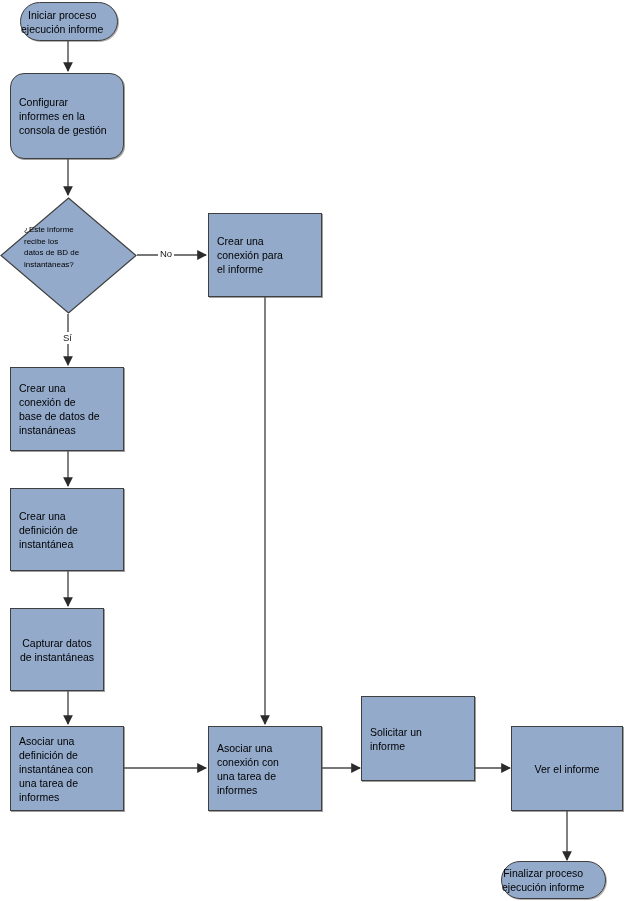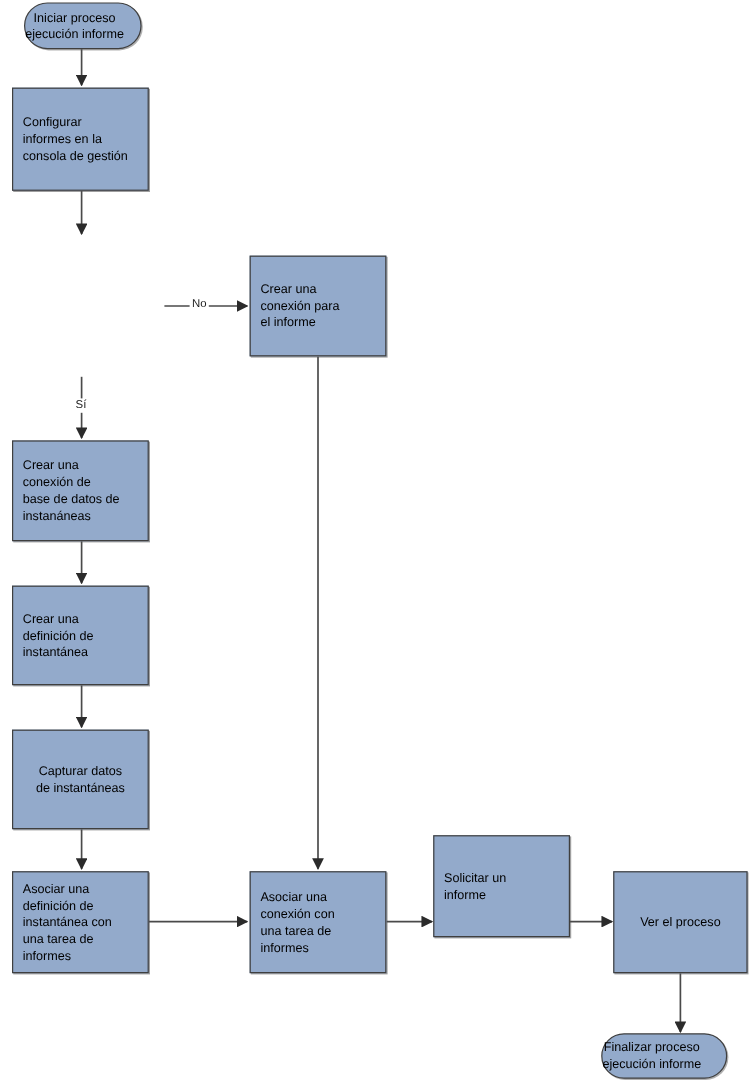--- a/index.html
+++ b/index.html
@@ -114,47 +114,56 @@
       <path d="M 475 768 L 510 768"></path>
       <path d="M 567 811 L 567 860"></path>
     </g>
   </svg>
 
   <div class="terminator" style="left:20px; top:2px; width:98px; height:39px;">
     <span class="txt">Iniciar proceso
 ejecución informe</span>
   </div>
 
-  <div class="node" style="left:10px; top:73px; width:114px; height:86px;">
+  <div class="node" style="left:10px; top:73px; width:114px; height:86px;border-radius:14px;">
     <span class="txt">Configurar
 informes en la
 consola de gestión</span>
   </div>
 
+  <div class="decision" style="left:0px; top:197px; width:137px; height:117px;">
+    <svg width="137" height="117" viewBox="0 0 137 117">
+      <polygon points="68.5,1 136,58.5 68.5,116 1,58.5" fill="#93aacb" stroke="#3f3f3f" stroke-width="1.2"></polygon>
+    </svg>
+    <div class="dtxt">¿Este informe
+recibe los
+datos de BD de
+instantáneas?</div>
+  </div>
 
   <div class="node" style="left:208px; top:213px; width:114px; height:84px;">
     <span class="txt">Crear una
 conexión para
 el informe</span>
   </div>
 
   <div class="node" style="left:10px; top:367px; width:114px; height:84px;">
     <span class="txt">Crear una
 conexión de
 base de datos de
 instanáneas</span>
   </div>
 
   <div class="node" style="left:10px; top:488px; width:114px; height:83px;">
     <span class="txt">Crear una
 definición de
 instantánea</span>
   </div>
 
-  <div class="node center" style="left:10px; top:608px; width:114px; height:83px;">
+  <div class="node center" style="left:10px; top:608px; width:94px; height:83px;">
     <span class="txt">Capturar datos
 de instantáneas</span>
   </div>
 
   <div class="node" style="left:10px; top:726px; width:114px; height:85px;">
     <span class="txt">Asociar una
 definición de
 instantánea con
 una tarea de
 informes</span>
@@ -166,21 +175,21 @@
 una tarea de
 informes</span>
   </div>
 
   <div class="node" style="left:361px; top:696px; width:114px; height:85px;">
     <span class="txt">Solicitar un
 informe</span>
   </div>
 
   <div class="node center" style="left:511px; top:726px; width:112px; height:85px;">
-    <span class="txt">Ver el proceso</span>
+    <span class="txt">Ver el informe</span>
   </div>
 
   <div class="terminator" style="left:501px; top:861px; width:105px; height:38px;">
     <span class="txt">Finalizar proceso
 ejecución informe</span>
   </div>
 
   <div class="edge-label" style="left:61px; top:332px;">Sí</div>
 
   <div class="edge-label" style="left:158px; top:248px;">No</div>

